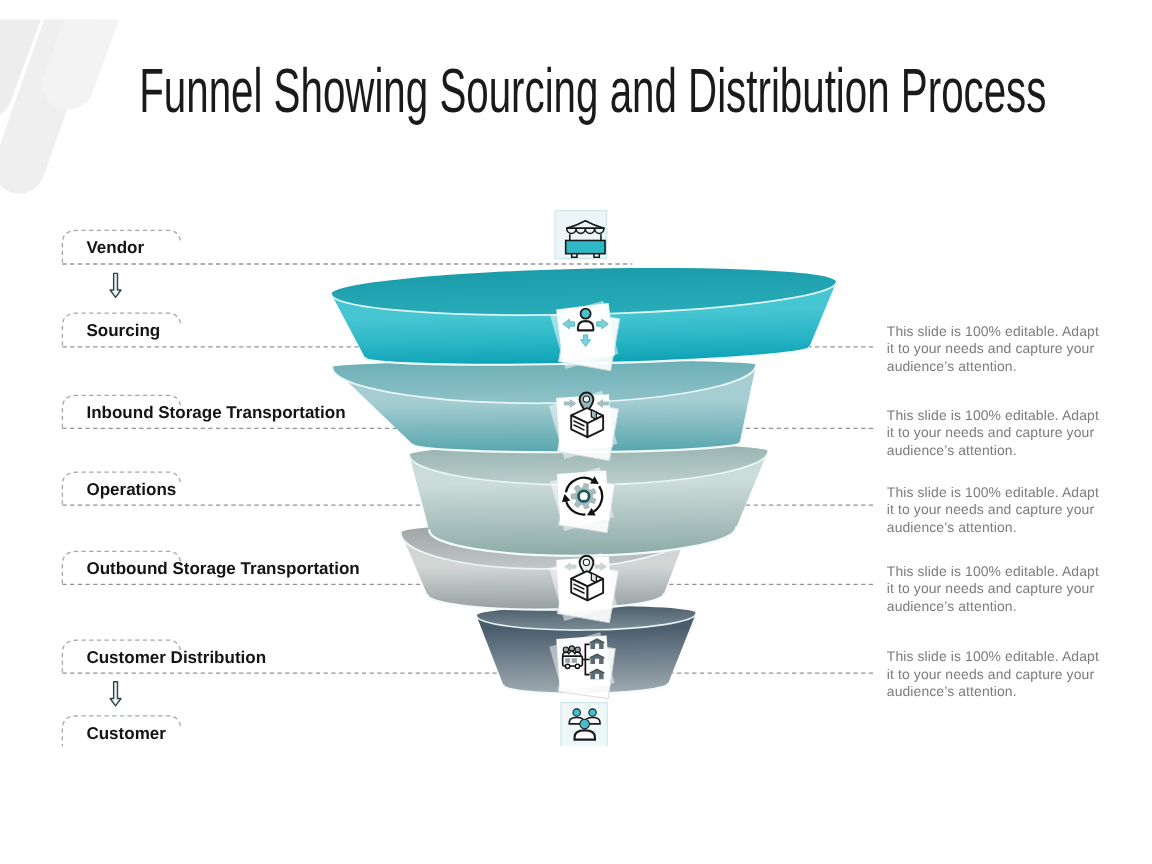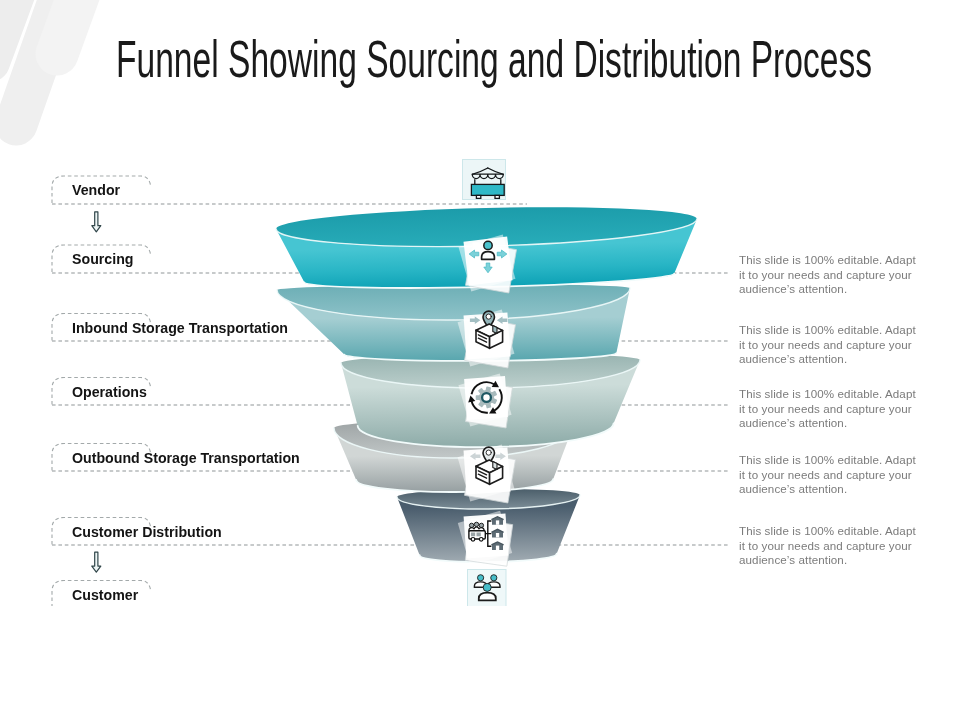--- a/index.html
+++ b/index.html
@@ -1,16 +1,16 @@
 <!DOCTYPE html>
 <html><head>
 <meta charset="utf-8">
 <style>
   html,body{margin:0;padding:0;background:#fff;}
-  #slide{width:960px;height:606px;position:relative;overflow:hidden;background:#fff;}
+  #slide{width:960px;height:606px;position:relative;overflow:hidden;background:#fff;margin-top:16px;}
   svg text{font-family:"Liberation Sans",sans-serif;}
 </style>
 </head>
 <body>
 <div id="slide">
 <svg width="960" height="720" viewBox="0 0 960 720">
 <defs>
 <linearGradient id="b1" x1="0" y1="246" x2="0" y2="287" gradientUnits="userSpaceOnUse">
   <stop offset="0" stop-color="#46c5d2"></stop>
           <stop offset="0.55" stop-color="#28b5c5"></stop>

